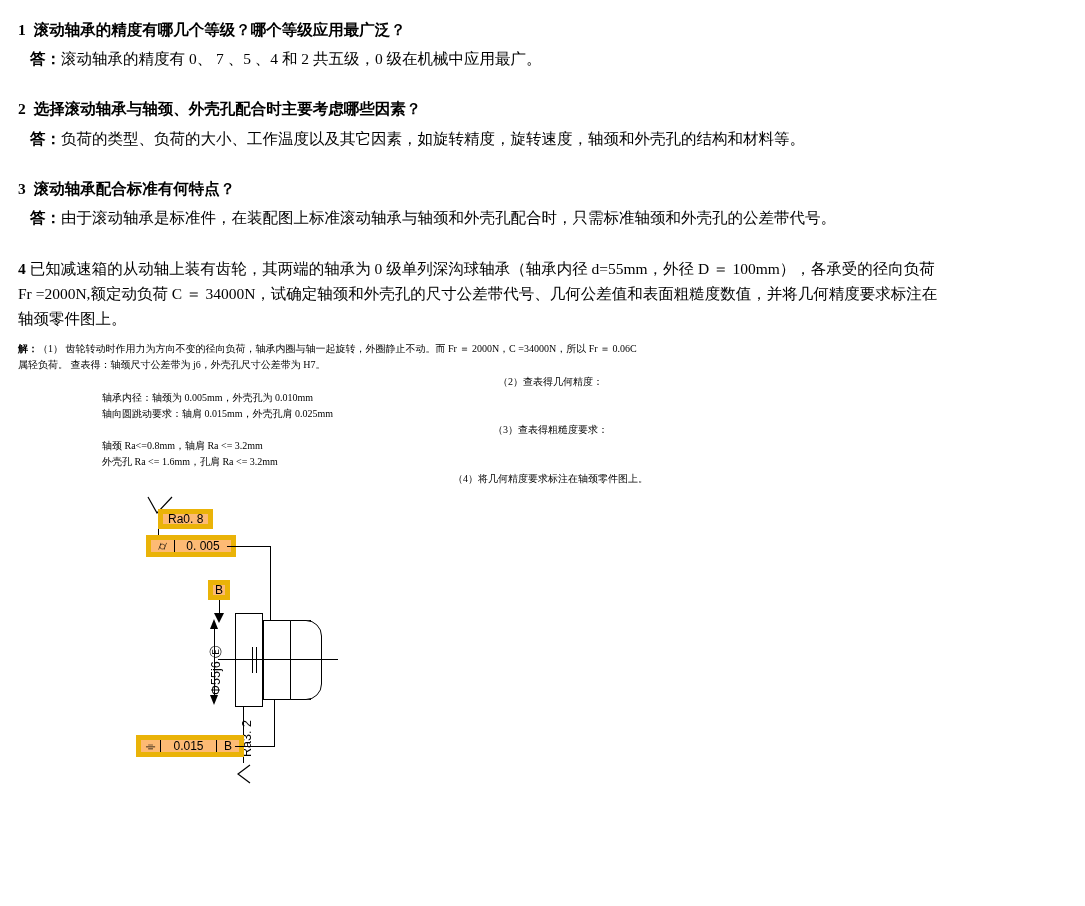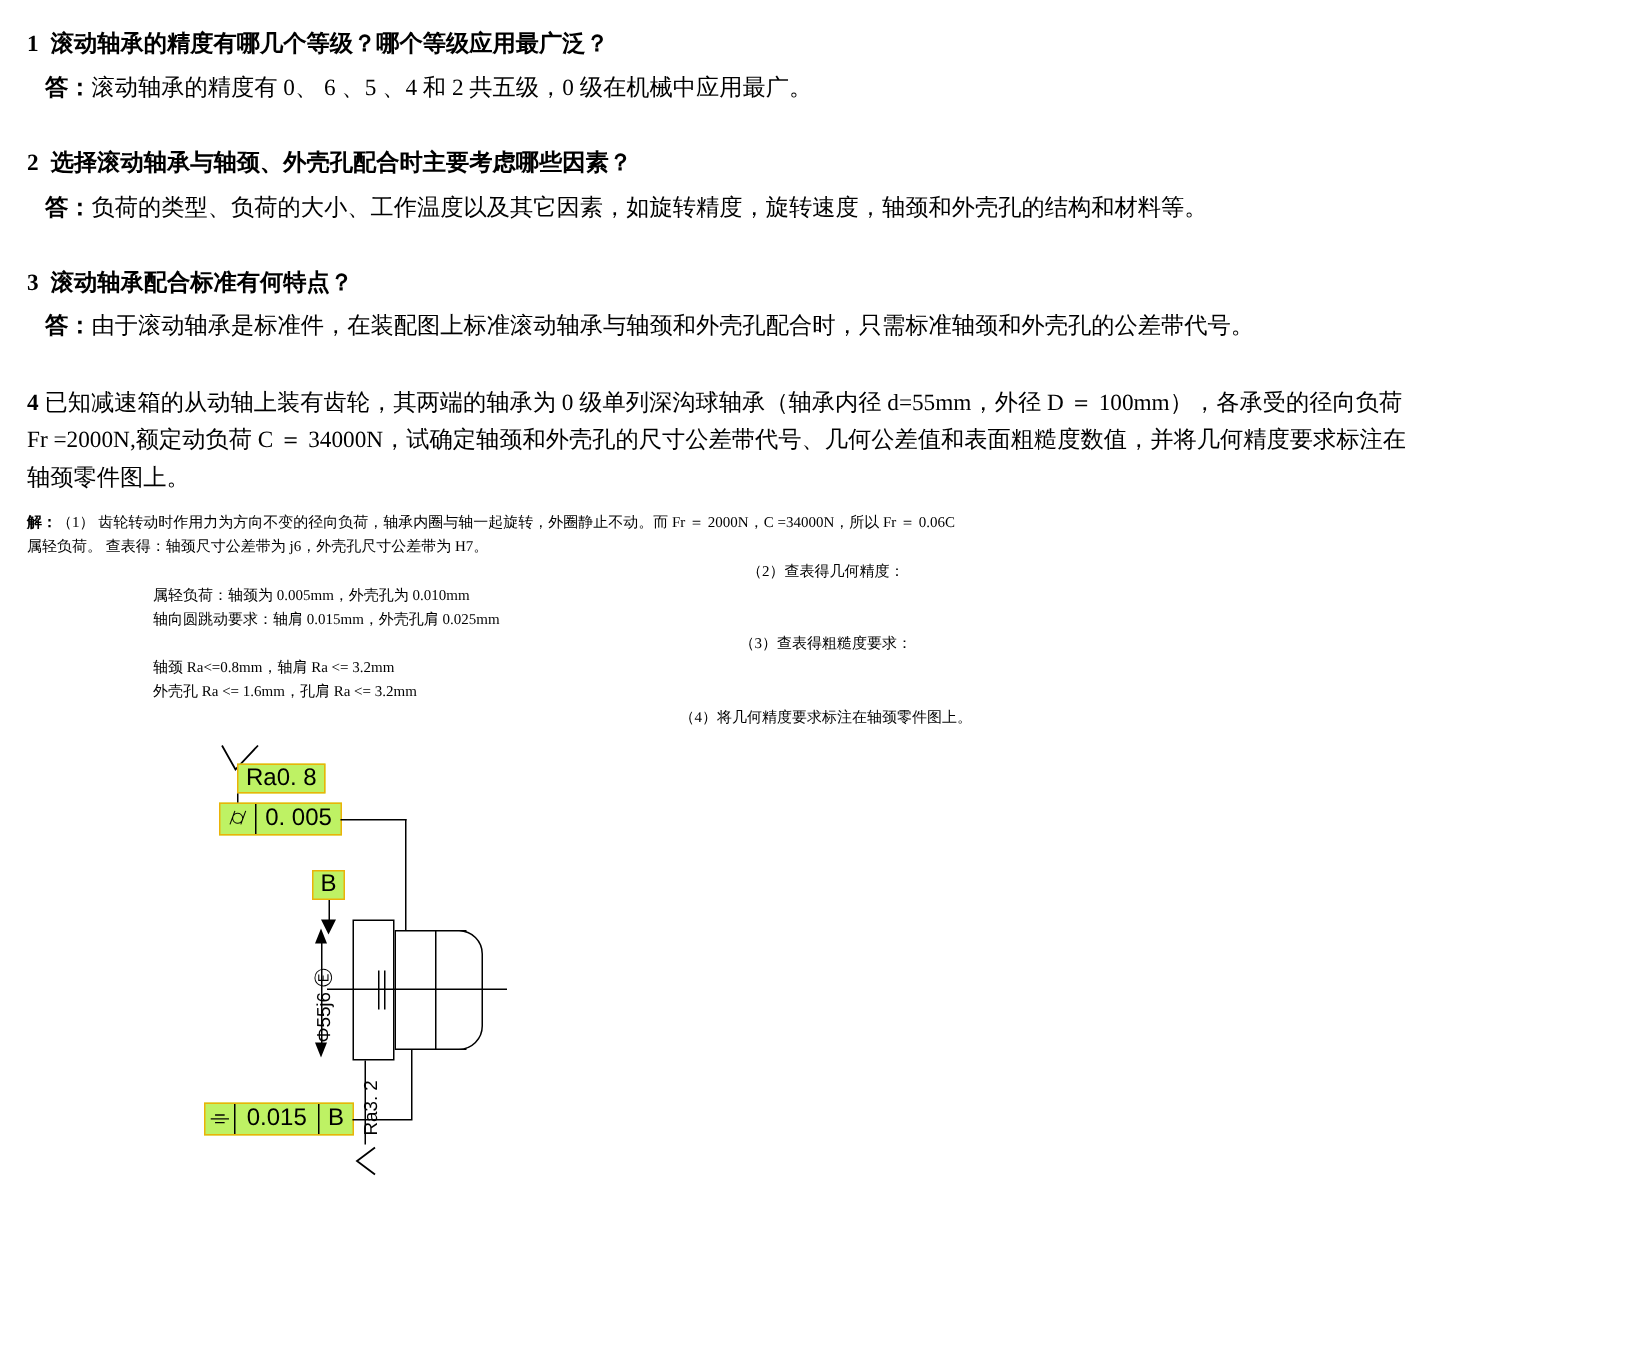--- a/index.html
+++ b/index.html
@@ -67,23 +67,23 @@
 
   
   .drawing {
     position: relative;
     width: 1085px;
     height: 280px;
     margin-top: 8px;
   }
   .dwg-box {
     position: absolute;
-    border: 1px solid #eab308;
-    background: #bef264;
-    font-size: 16px;
+    border: 5px solid #eab308;
+    background: #fdba74;
+    font-size: 12px;
     font-family: "Liberation Sans", sans-serif;
     line-height: 1;
     display: flex;
     align-items: center;
     box-sizing: border-box;
   }
   .dwg-cell {
     padding: 2px 5px;
     border-right: 1px solid #000;
     display: flex;
@@ -120,21 +120,21 @@
 
 <div class="page">
 
   <div class="spacer-md"></div>
 
   <div class="qblock">
     <div class="q-title">
       <span class="num">1</span><span>滚动轴承的精度有哪几个等级？哪个等级应用最广泛？</span>
     </div>
     <div class="ans">
-      <span class="lbl">答：</span><span>滚动轴承的精度有 0、 6 、5 、4 和 2 共五级，0 级在机械中应用最广。</span>
+      <span class="lbl">答：</span><span>滚动轴承的精度有 0、 7 、5 、4 和 2 共五级，0 级在机械中应用最广。</span>
     </div>
   </div>
 
   <div class="spacer-lg"></div>
 
   <div class="qblock">
     <div class="q-title">
       <span class="num">2</span><span>选择滚动轴承与轴颈、外壳孔配合时主要考虑哪些因素？</span>
     </div>
     <div class="ans">
@@ -165,21 +165,21 @@
   </div>
 
   <div class="spacer-sm"></div>
 
   <div class="sol">
     <div>
       <span class="lbl">解：</span><span>（1）  齿轮转动时作用力为方向不变的径向负荷，轴承内圈与轴一起旋转，外圈静止不动。而 Fr ＝ 2000N，C =34000N，所以 Fr ＝ 0.06C</span>
     </div>
     <div>属轻负荷。  查表得：轴颈尺寸公差带为 j6，外壳孔尺寸公差带为 H7。</div>
     <div class="sol-line">（2）查表得几何精度：</div>
-    <div class="indent2">属轻负荷：轴颈为 0.005mm，外壳孔为 0.010mm</div>
+    <div class="indent2">轴承内径：轴颈为 0.005mm，外壳孔为 0.010mm</div>
     <div class="indent2">轴向圆跳动要求：轴肩 0.015mm，外壳孔肩 0.025mm</div>
     <div class="sol-line">（3）查表得粗糙度要求：</div>
     <div class="indent2">轴颈 Ra&lt;=0.8mm，轴肩  Ra &lt;= 3.2mm</div>
     <div class="indent2">外壳孔 Ra &lt;= 1.6mm，孔肩  Ra &lt;= 3.2mm</div>
     <div class="sol-line">（4）将几何精度要求标注在轴颈零件图上。</div>
   </div>
 
   <div class="drawing">
 
     <svg class="tri" style="left:146px; top:622px - 622px; top:0px;" width="30" height="20">

